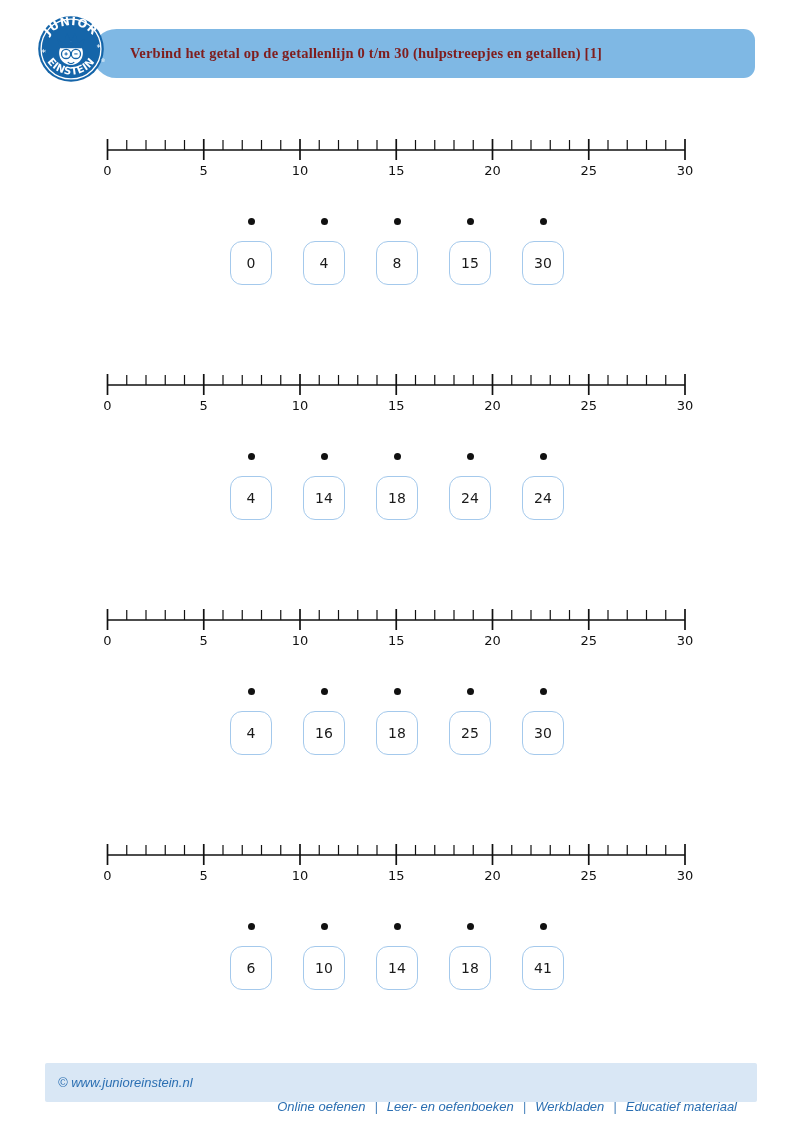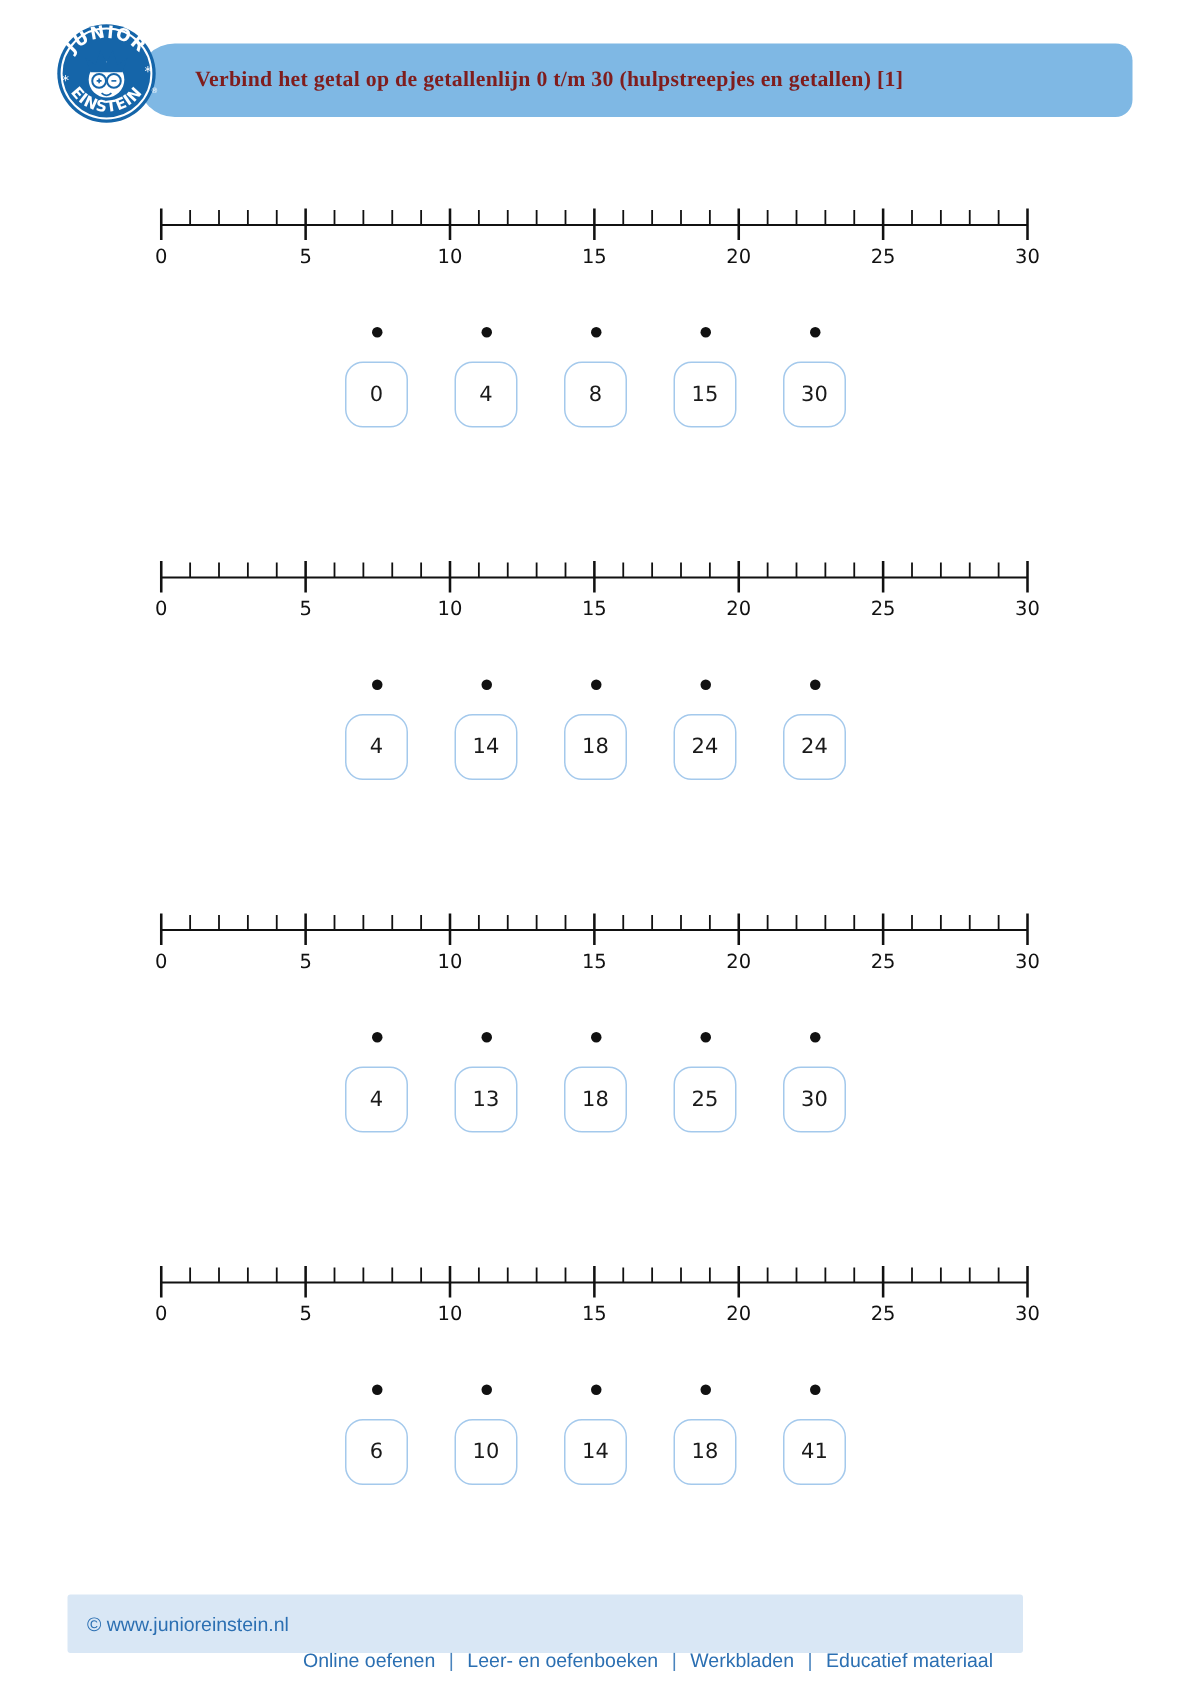--- a/index.html
+++ b/index.html
@@ -17,24 +17,24 @@
   .section{position:absolute;left:0;width:794px;height:170px;}
   .numberline{position:absolute;left:85px;top:0;}
   .answers{position:absolute;left:231px;top:91px;display:flex;gap:33px;}
   .answer-item{display:flex;flex-direction:column;align-items:center;width:40px;}
   .dot{width:7px;height:7px;border-radius:50%;background:#111;margin-bottom:16px;}
   .answer-box{width:40px;height:42px;border:1.4px solid var(--box-border);border-radius:12px;
               background:#fff;display:flex;align-items:center;justify-content:center;
               font-size:14px;font-family:"DejaVu Sans",sans-serif;color:#1a1a1a;}
 
   
-  .footer-bar{position:absolute;left:45px;top:1063px;width:637px;height:39px;
+  .footer-bar{position:absolute;left:45px;top:1063px;width:712px;height:39px;
               background:var(--footer-bg);border-radius:2px;display:flex;align-items:center;
               justify-content:space-between;padding:0 20px 0 13px;box-sizing:border-box;
-              font-size:13px;color:var(--footer-text);}
+              font-size:13px;color:var(--footer-text);font-style:italic;}
   .footer-links{display:flex;gap:9px;align-items:flex-end;margin-top:47px;}
   .footer-links .sep{opacity:.85;}
   svg text{font-family:"DejaVu Sans",sans-serif;}
   .logo-disc{fill:var(--logo-blue);}
   .logo-ring{fill:none;stroke:#fff;stroke-width:1.6;}
   .logo-txt{fill:#fff;font-weight:bold;}
 </style>
 </head>
 <body>
 
@@ -242,21 +242,21 @@
         <text x="503.75" y="48" text-anchor="middle" font-size="13" fill="#111">25</text>
         <text x="600" y="48" text-anchor="middle" font-size="13" fill="#111">30</text>
       </svg>
     <div class="answers">
       <div class="answer-item">
         <span class="dot"></span>
         <div class="answer-box">4</div>
       </div>
       <div class="answer-item">
         <span class="dot"></span>
-        <div class="answer-box">13</div>
+        <div class="answer-box">16</div>
       </div>
       <div class="answer-item">
         <span class="dot"></span>
         <div class="answer-box">18</div>
       </div>
       <div class="answer-item">
         <span class="dot"></span>
         <div class="answer-box">25</div>
       </div>
       <div class="answer-item">

